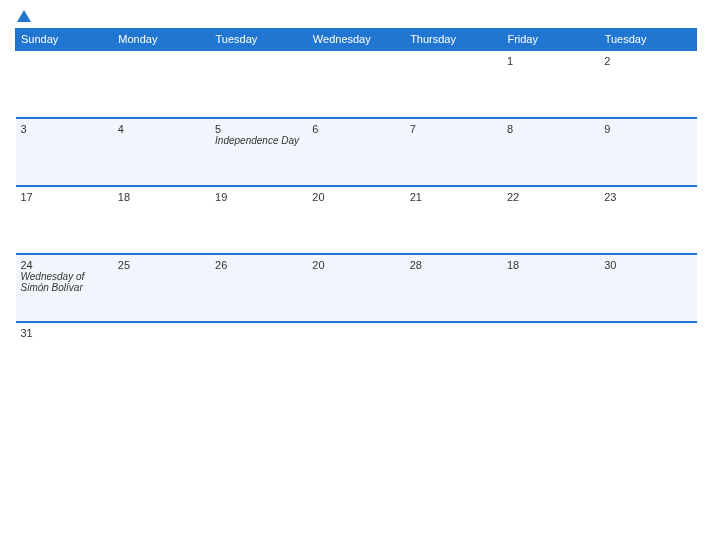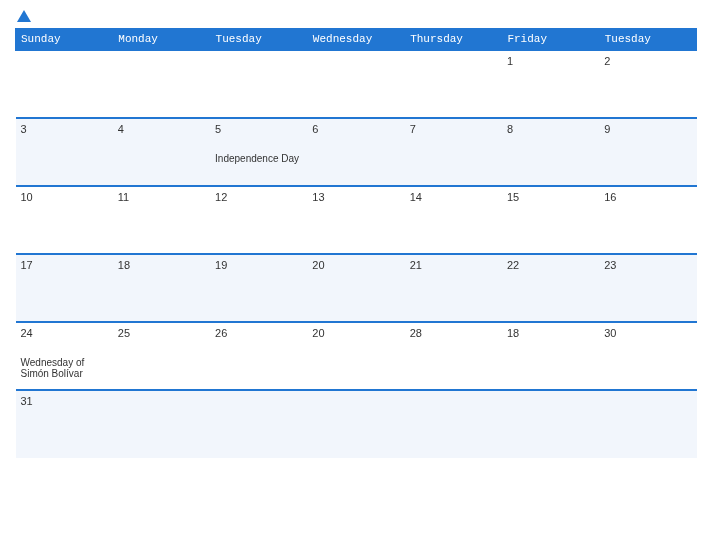--- a/index.html
+++ b/index.html
@@ -72,21 +72,20 @@
       border-collapse: collapse;
     }
     .calendar thead tr th {
       background: #2176d2;
       color: #fff;
       font-size: 11px;
       font-weight: normal;
       padding: 4px 5px;
       text-align: left;
       border: 1px solid #2176d2;
-      font-family: Liberation Mono, monospace;
     }
     .calendar tbody tr td {
       width: calc(100% / 7);
       height: 68px;
       vertical-align: top;
       padding: 4px 5px;
       border-top: 2px solid #2176d2;
       border-bottom: none;
       border-left: none;
       border-right: none;
@@ -99,22 +98,23 @@
     }
     .day-num {
       font-size: 11px;
       font-weight: normal;
       color: #333;
       display: block;
     }
     .day-event {
       font-size: 10px;
       color: #333;
-      margin-top: 18px;
+      margin-top: 0;
       display: block;
+      font-style: italic;
     }
     .empty {
       background: #fff !important;
     }
     .calendar tbody tr:nth-child(even) td.empty {
       background: #f2f6fc !important;
     }
     
     .last-row td {
       height: 50px;
@@ -184,43 +184,20 @@
           </td>
           <td>
             <span class="day-num">8</span>
           </td>
           <td>
             <span class="day-num">9</span>
           </td>
         </tr>
         <tr>
           <td>
-            <span class="day-num">10</span>
-          </td>
-          <td>
-            <span class="day-num">11</span>
-          </td>
-          <td>
-            <span class="day-num">12</span>
-          </td>
-          <td>
-            <span class="day-num">13</span>
-          </td>
-          <td>
-            <span class="day-num">14</span>
-          </td>
-          <td>
-            <span class="day-num">15</span>
-          </td>
-          <td>
-            <span class="day-num">16</span>
-          </td>
-        </tr>
-        <tr>
-          <td>
             <span class="day-num">17</span>
           </td>
           <td>
             <span class="day-num">18</span>
           </td>
           <td>
             <span class="day-num">19</span>
           </td>
           <td>
             <span class="day-num">20</span>

